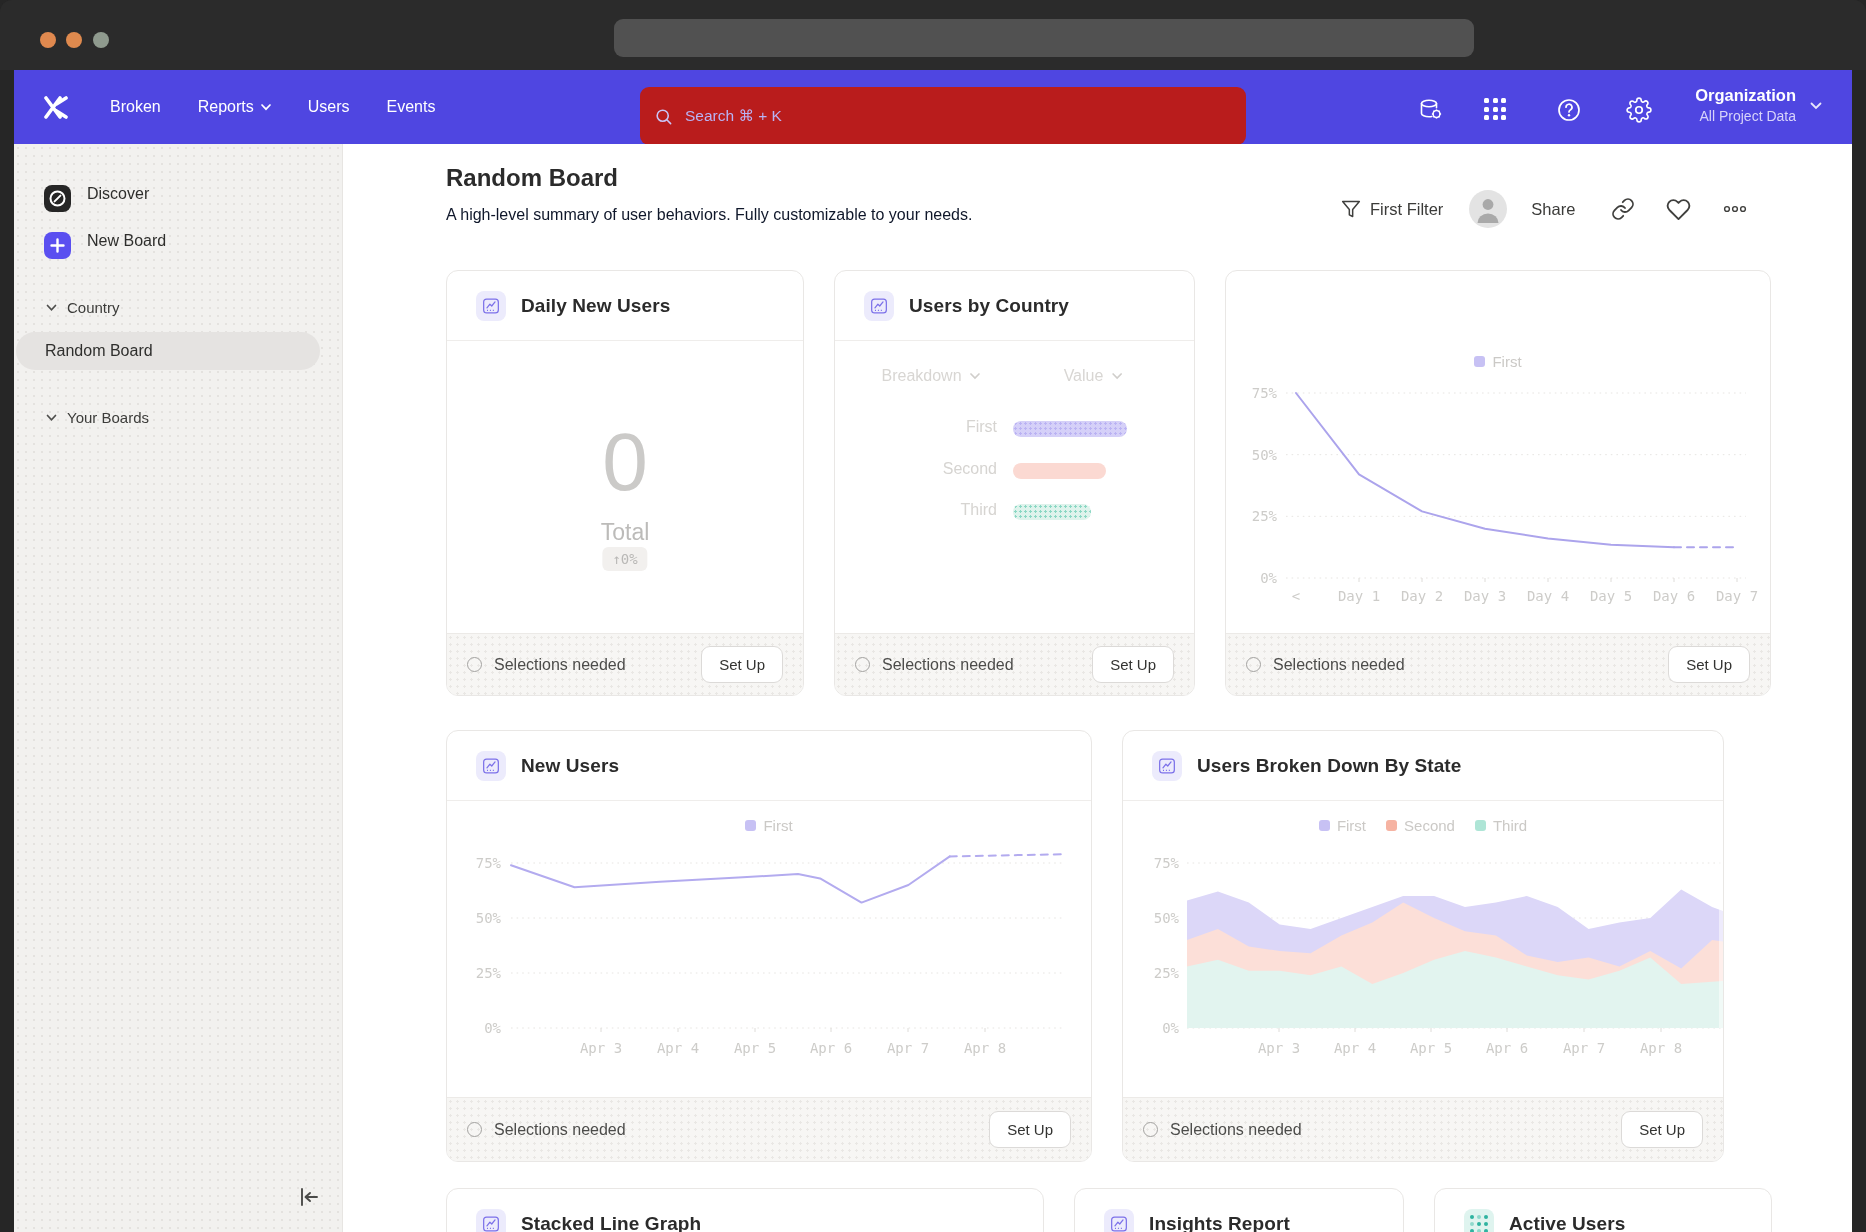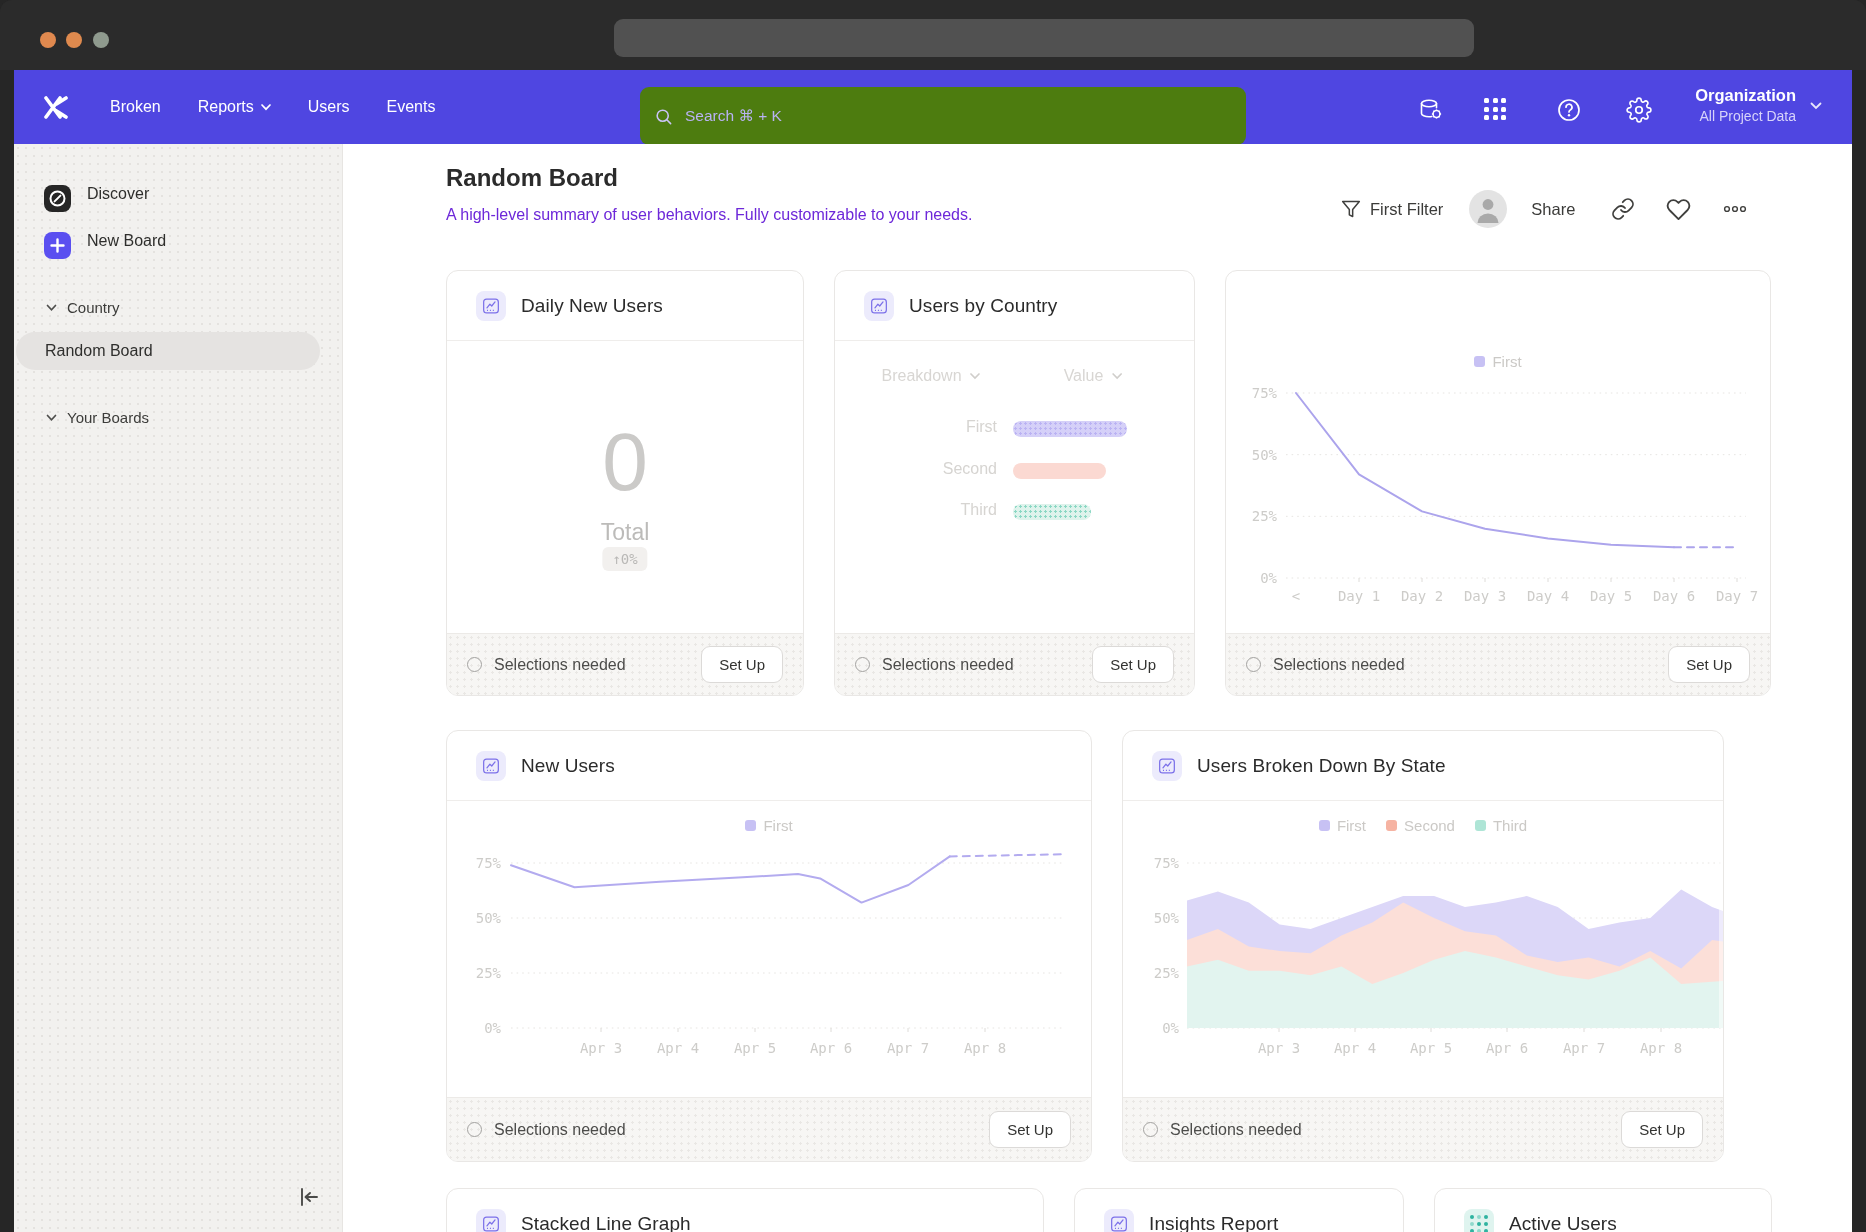--- a/index.html
+++ b/index.html
@@ -8,21 +8,21 @@
   
   .chrome{position:absolute;left:0;top:0;right:0;height:70px;background:#2b2b2b;}
   .tlight{position:absolute;top:32px;width:16px;height:16px;border-radius:50%;}
   .tl1{left:40px;background:#e0894f}.tl2{left:66px;background:#df8a4e}.tl3{left:93px;background:#8f9a8e}
   .urlbar{position:absolute;left:614px;top:19px;width:860px;height:38px;background:#515151;border-radius:9px;}
   
   .nav{position:absolute;left:14px;top:70px;width:1838px;height:74px;background:#4f46e1;display:block;}
   .logo{position:absolute;left:28px;top:26px;width:28px;height:23px;}
   .nav-links{position:absolute;left:96px;top:0;height:74px;display:flex;align-items:center;gap:37px;}
   .nav-link{color:#fff;font-size:16px;font-weight:500;display:flex;align-items:center;gap:7px;cursor:pointer;}
-  .searchbar{position:absolute;left:626px;top:17px;width:606px;height:58px;background:#4d7c0f;border-radius:9px;display:flex;align-items:center;padding:0 14px;gap:10px;}
+  .searchbar{position:absolute;left:626px;top:17px;width:606px;height:58px;background:#b91c1c;border-radius:9px;display:flex;align-items:center;padding:0 14px;gap:10px;}
   .searchbar input{flex:1;background:transparent;border:none;outline:none;color:#dcd9fb;font-size:15.5px;}
   .searchbar input::placeholder{color:#b9b3f4;}
   .nav-icon{position:absolute;top:27px;width:26px;height:26px;color:#fff;}
   .org{position:absolute;right:56px;top:14px;text-align:right;color:#fff;}
   .org-name{font-size:16.5px;font-weight:700;line-height:22px;}
   .org-scope{font-size:14px;color:#d7d3fa;line-height:20px;}
   .org-chev{position:absolute;right:30px;top:32px;width:12px;height:8px;}
   
   .sidebar{position:absolute;left:14px;top:144px;width:329px;bottom:0;background:#f2f1ef;border-right:1px solid #e7e5e2;
     background-image:radial-gradient(circle,#e4e2df 1px,transparent 1.3px);background-size:8px 8px;}
@@ -32,40 +32,40 @@
   .ic-purple{background:#5a4ff0;}
   .side-label{font-size:16px;color:#2e2e2c;font-weight:500;}
   .side-sec{position:absolute;left:32px;display:flex;align-items:center;gap:10px;cursor:pointer;}
   .sec-label{font-size:15px;color:#3c3c3a;font-weight:500;}
   .side-pill{position:absolute;left:2px;top:188px;width:304px;height:38px;background:#e5e3e1;border-radius:19px;display:flex;align-items:center;padding-left:29px;cursor:pointer;}
   .pill-label{font-size:16px;color:#2f2f2d;}
   .collapse-btn{position:absolute;left:282px;top:1040px;width:26px;height:26px;cursor:pointer;}
   
   .main{position:absolute;left:343px;top:144px;width:1509px;bottom:0;background:#fff;overflow:hidden;}
   .page-title{position:absolute;left:103px;top:20px;font-size:24px;font-weight:700;color:#2b2b2b;}
-  .page-sub{position:absolute;left:103px;top:62px;font-size:16px;color:#6d28d9;}
+  .page-sub{position:absolute;left:103px;top:62px;font-size:16px;color:#0f172a;}
   .hdr-actions{position:absolute;left:998px;top:45px;height:40px;display:flex;align-items:center;}
   .hdr-item{display:flex;align-items:center;gap:9px;color:#3b3b39;font-size:16.5px;cursor:pointer;}
   .avatar{width:38px;height:38px;border-radius:50%;background:#e3e3e3;overflow:hidden;position:relative;cursor:pointer;}
   
   .card{position:absolute;background:#fff;border:1px solid #e9e7e5;border-radius:12px;overflow:hidden;}
   .c1{left:103px;top:126px;width:358px;height:426px;}
   .c2{left:491px;top:126px;width:361px;height:426px;}
   .c3{left:882px;top:126px;width:546px;height:426px;}
   .c4{left:103px;top:586px;width:646px;height:432px;}
   .c5{left:779px;top:586px;width:602px;height:432px;}
   .c6{left:103px;top:1044px;width:598px;height:200px;}
   .c7{left:731px;top:1044px;width:330px;height:200px;}
   .c8{left:1091px;top:1044px;width:338px;height:200px;}
   .card-head{height:70px;display:flex;align-items:center;gap:15px;padding-left:29px;border-bottom:1px solid #efedeb;}
   .card-icon{width:30px;height:30px;border-radius:8px;background:#ecebfc;display:flex;align-items:center;justify-content:center;flex:0 0 auto;}
   .card-icon.teal{background:#dff4ef;}
   .dots9{display:grid;grid-template-columns:repeat(3,4px);grid-template-rows:repeat(3,4px);gap:3px;}
   .dots9 span{width:4px;height:4px;border-radius:2px;}
-  .card-title{font-size:19px;font-weight:400;color:#2b2b2b;letter-spacing:.1px;}
+  .card-title{font-size:19px;font-weight:700;color:#2b2b2b;letter-spacing:.1px;}
   .card-foot{position:absolute;left:0;right:0;bottom:0;background:#f7f6f4;border-top:1px solid #eceae7;display:flex;align-items:center;padding:0 20px;
     background-image:radial-gradient(circle,#e9e7e4 1px,transparent 1.3px);background-size:7px 7px;}
   .foot62{height:62px;} .foot64{height:64px;}
   .status-circle{width:15px;height:15px;border:1.5px solid #a3a2a0;border-radius:50%;flex:0 0 auto;}
   .status-text{font-size:16px;color:#4c4c4a;margin-left:12px;}
   .setup-btn{margin-left:auto;background:#fff;border:1px solid #dcdad8;border-radius:9px;padding:9px 17px;font-size:15px;font-weight:400;color:#333331;cursor:pointer;}
   
   .big-zero{position:absolute;left:0;right:0;top:150px;text-align:center;font-size:82px;font-weight:400;color:#cbcac8;line-height:1;}
   .zero-label{position:absolute;left:0;right:0;top:248px;text-align:center;font-size:23px;color:#bcbbb9;}
   .delta-badge{position:absolute;left:50%;transform:translateX(-50%);top:276px;background:#f2f0ee;border-radius:6px;padding:4px 10px;

